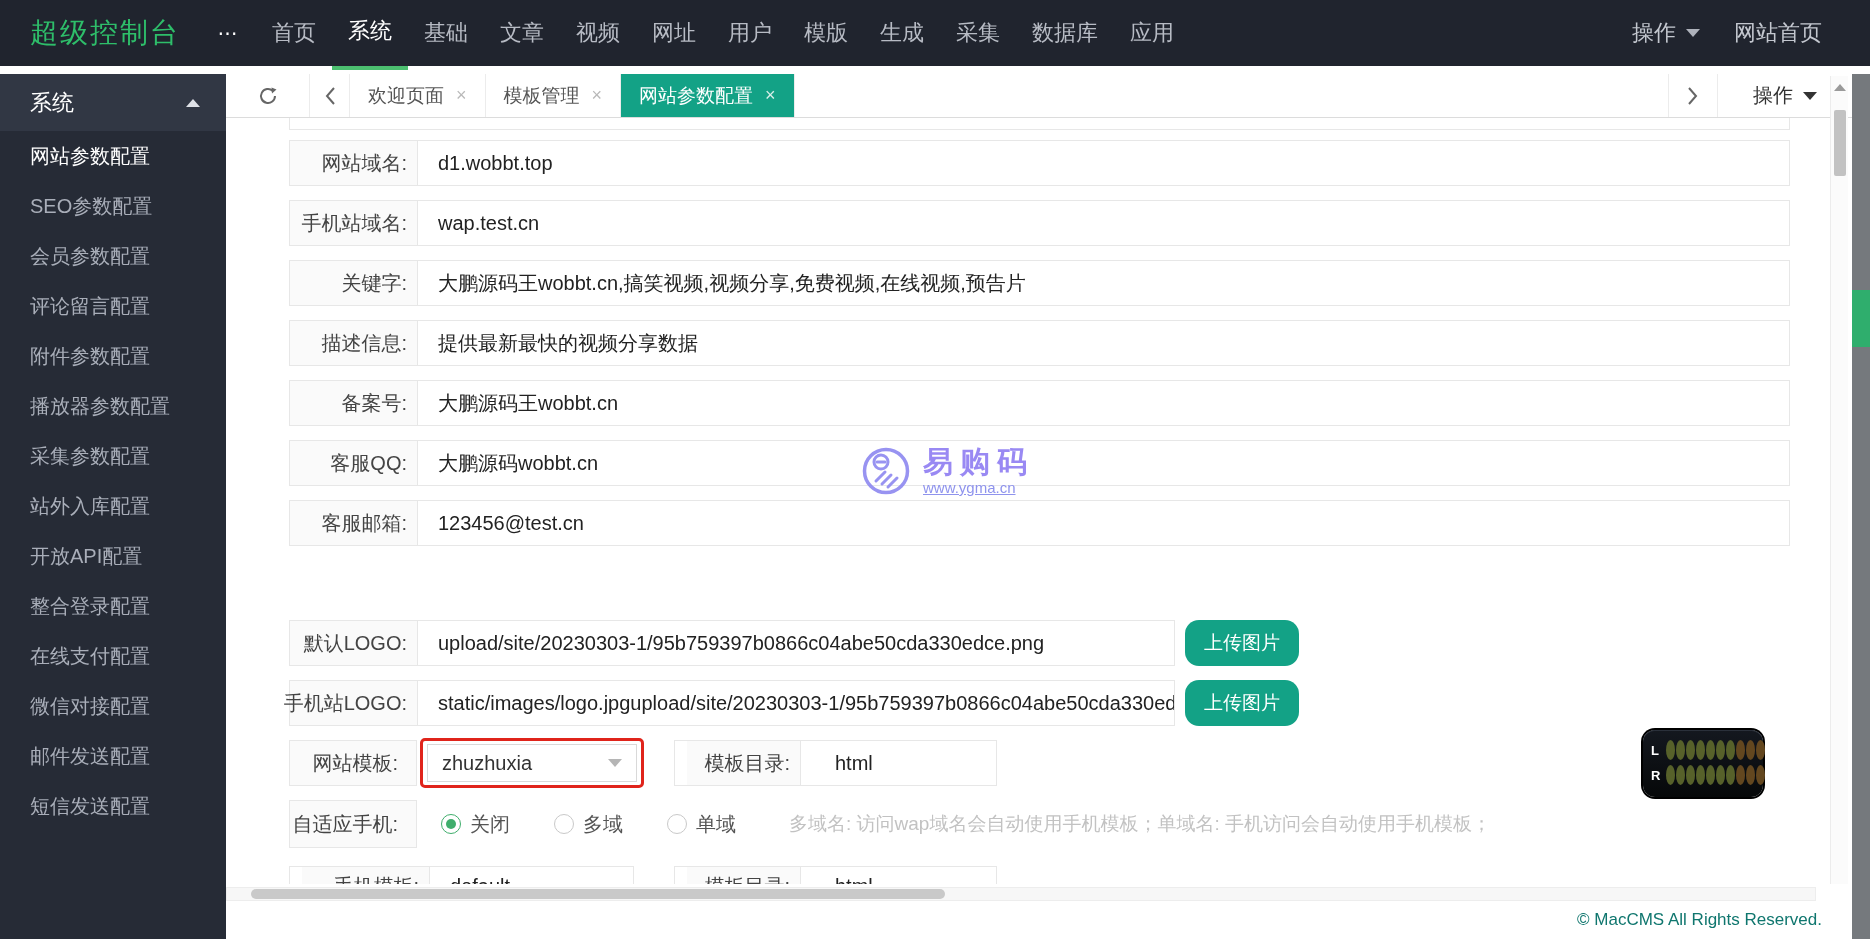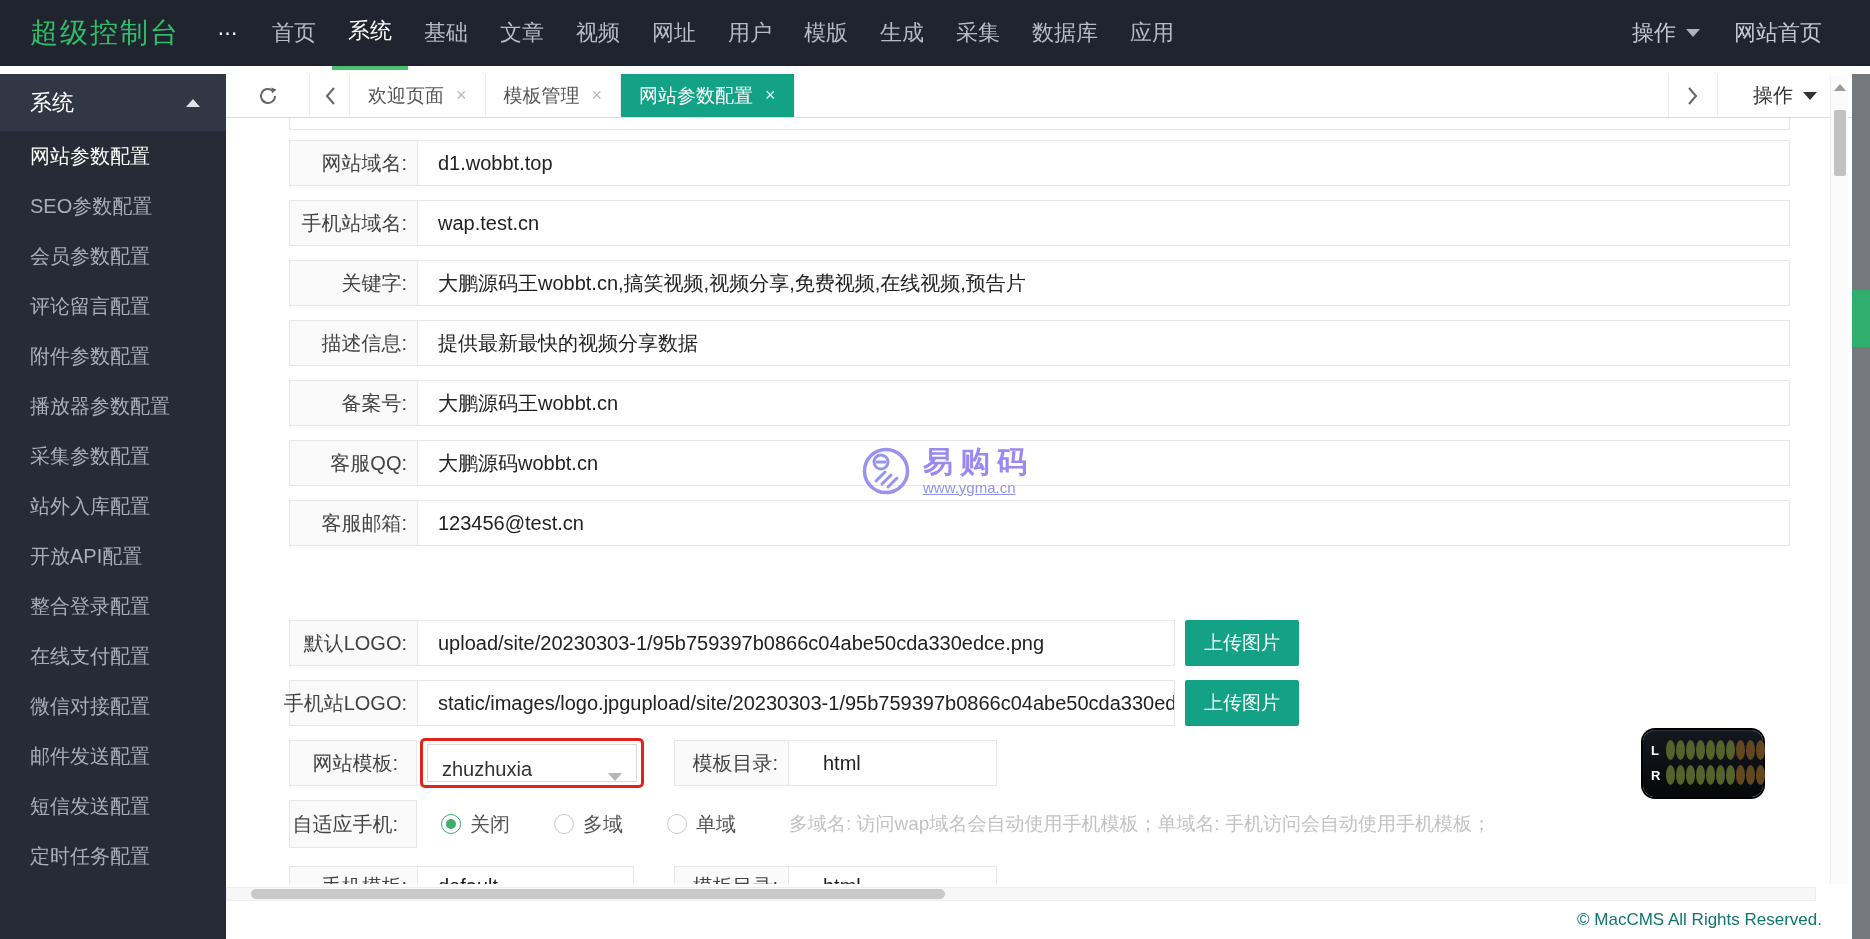--- a/index.html
+++ b/index.html
@@ -42,28 +42,28 @@
   .tb-action{width:134px;display:flex;align-items:center;justify-content:center;gap:10px;font-size:20px;color:#333;cursor:pointer;}
   .tb-action .caret-down{border-top-color:#333;}
 
   
   .content{position:absolute;left:226px;top:118px;width:1626px;height:821px;background:#fff;overflow:hidden;z-index:1;}
   .row{position:absolute;left:63px;width:1501px;height:46px;border:1px solid #e7e7e7;background:#fff;display:flex;}
   .row.short{width:886px;}
   .row-label{width:128px;background:#fafafa;border-right:1px solid #e7e7e7;display:flex;align-items:center;justify-content:flex-end;padding-right:10px;font-size:20px;color:#444;flex:none;white-space:nowrap;}
   .row-input{flex:1;display:flex;align-items:center;padding-left:20px;overflow:hidden;}
   .field{border:0;outline:0;width:100%;font-family:"Liberation Sans",sans-serif;font-size:20px;color:#222;background:transparent;white-space:nowrap;}
-  .upload-btn{position:absolute;left:959px;width:114px;height:46px;background:#13a286;color:#fff;font-size:19px;border:0;border-radius:2px;cursor:pointer;font-family:"Liberation Sans",sans-serif;}
+  .upload-btn{position:absolute;left:959px;width:114px;height:46px;background:#13a286;color:#fff;font-size:19px;border:0;border-radius:14px;cursor:pointer;font-family:"Liberation Sans",sans-serif;}
   .sliver{top:-28px;height:40px;}
 
   .cellbox{position:absolute;height:46px;border:1px solid #e7e7e7;background:#fafafa;display:flex;align-items:center;justify-content:flex-end;padding-right:18px;font-size:20px;color:#444;}
   .red-wrap{position:absolute;left:194px;top:620px;width:224px;height:50px;border:3px solid #e0241b;border-radius:5px;background:#fff;display:flex;align-items:center;padding:0 4px;}
-  .select{flex:1;height:38px;border:1px solid #d9d9d9;display:flex;align-items:flex-end;padding:0 14px;font-size:20px;color:#333;cursor:pointer;background:#fff;}
+  .select{flex:1;height:38px;border:1px solid #d9d9d9;display:flex;align-items:center;padding:0 14px;font-size:20px;color:#333;cursor:pointer;background:#fff;}
   .select .caret-down{margin-left:auto;border-top-color:#b5b5b5;}
-  .combo{position:absolute;height:46px;border:1px solid #e7e7e7;background:#fff;display:flex;overflow:hidden;}
+  .combo{position:absolute;height:46px;border:1px solid #e7e7e7;background:#fff;display:flex;overflow:hidden;padding-left:12px;}
   .combo .row-label{width:114px;}
   .combo .row-input{padding-left:34px;}
 
   .radio-group{position:absolute;left:215px;top:682px;height:48px;display:flex;align-items:center;gap:44px;}
   .radio{display:flex;align-items:center;gap:9px;font-size:20px;color:#555;cursor:pointer;}
   .rcirc{width:20px;height:20px;border-radius:50%;border:1px solid #c9c9c9;position:relative;background:#fff;flex:none;}
   .radio.checked .rcirc{border-color:#3fae6c;}
   .radio.checked .rcirc::after{content:"";position:absolute;inset:4px;border-radius:50%;background:#3fae6c;}
   .hint{position:absolute;left:563px;top:682px;height:48px;display:flex;align-items:center;font-size:19px;color:#c2c2c2;white-space:nowrap;}
 
@@ -136,21 +136,20 @@
     <div class="side-item">附件参数配置</div>
     <div class="side-item">播放器参数配置</div>
     <div class="side-item">采集参数配置</div>
     <div class="side-item">站外入库配置</div>
     <div class="side-item">开放API配置</div>
     <div class="side-item">整合登录配置</div>
     <div class="side-item">在线支付配置</div>
     <div class="side-item">微信对接配置</div>
     <div class="side-item">邮件发送配置</div>
     <div class="side-item">短信发送配置</div>
-    <div class="side-item">定时任务配置</div>
   </aside>
 
   <div class="tabbar">
     <div class="tb-tool refresh">
       <svg width="22" height="22" viewBox="0 0 22 22">
         <path d="M18 11 a7 7 0 1 1 -2.2-5.1" fill="none" stroke="#666" stroke-width="2"></path>
         <polygon points="14.5,2.5 19.5,4.5 15,8.5" fill="#666"></polygon>
       </svg>
     </div>
     <div class="tb-tool back">

